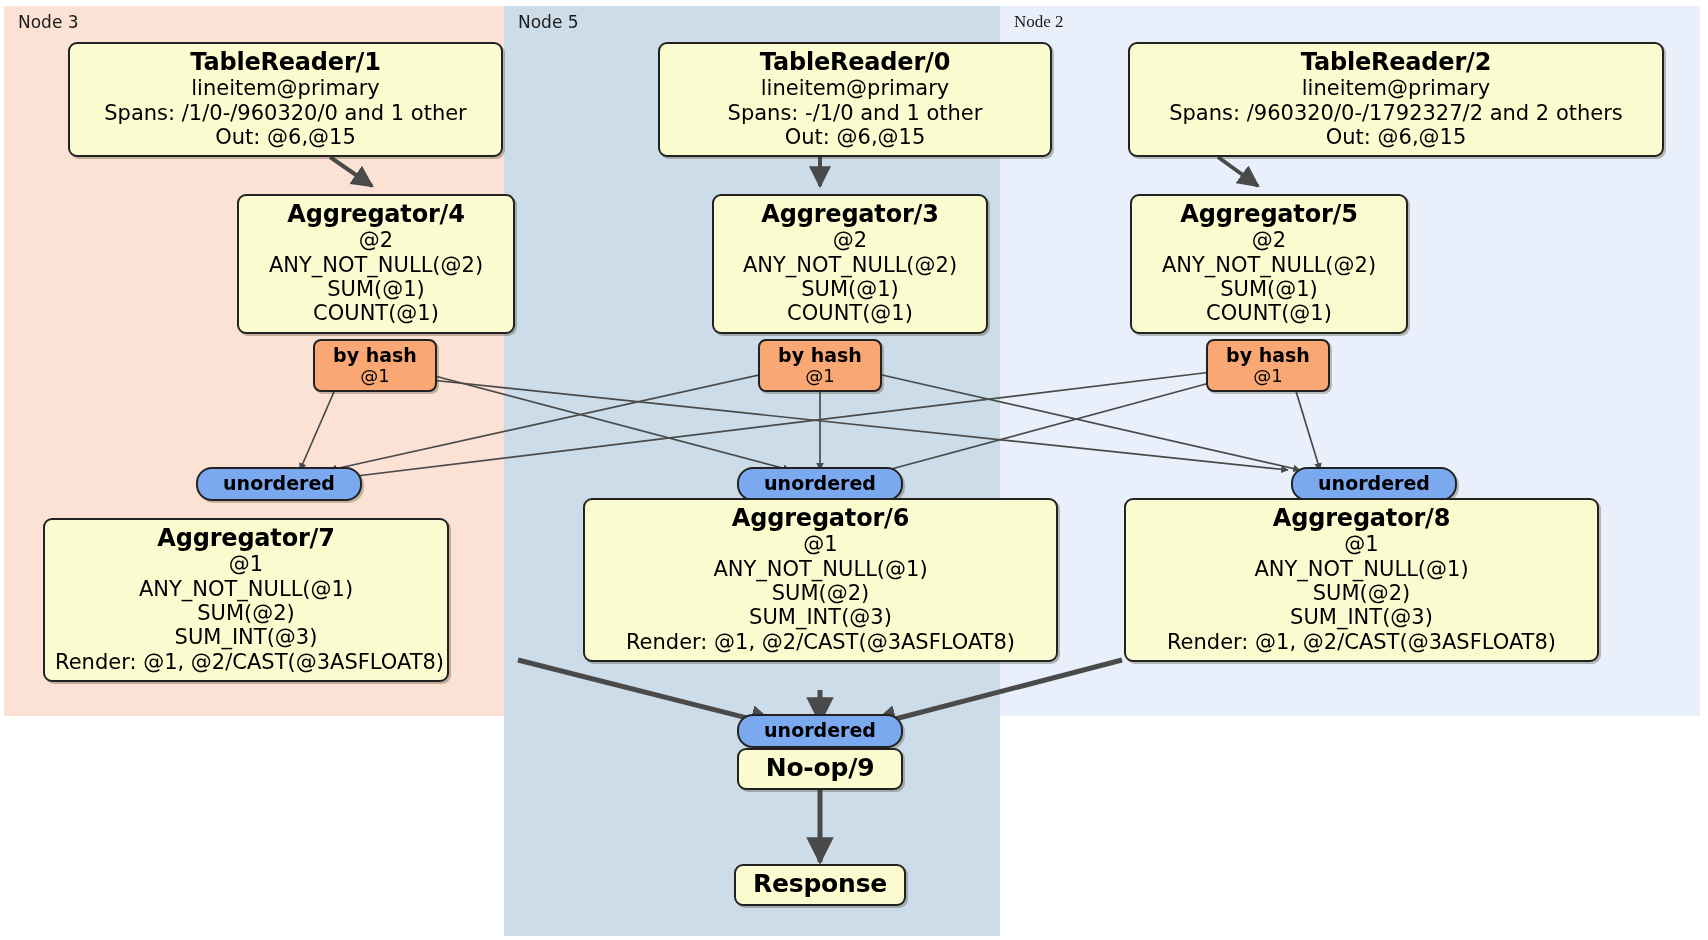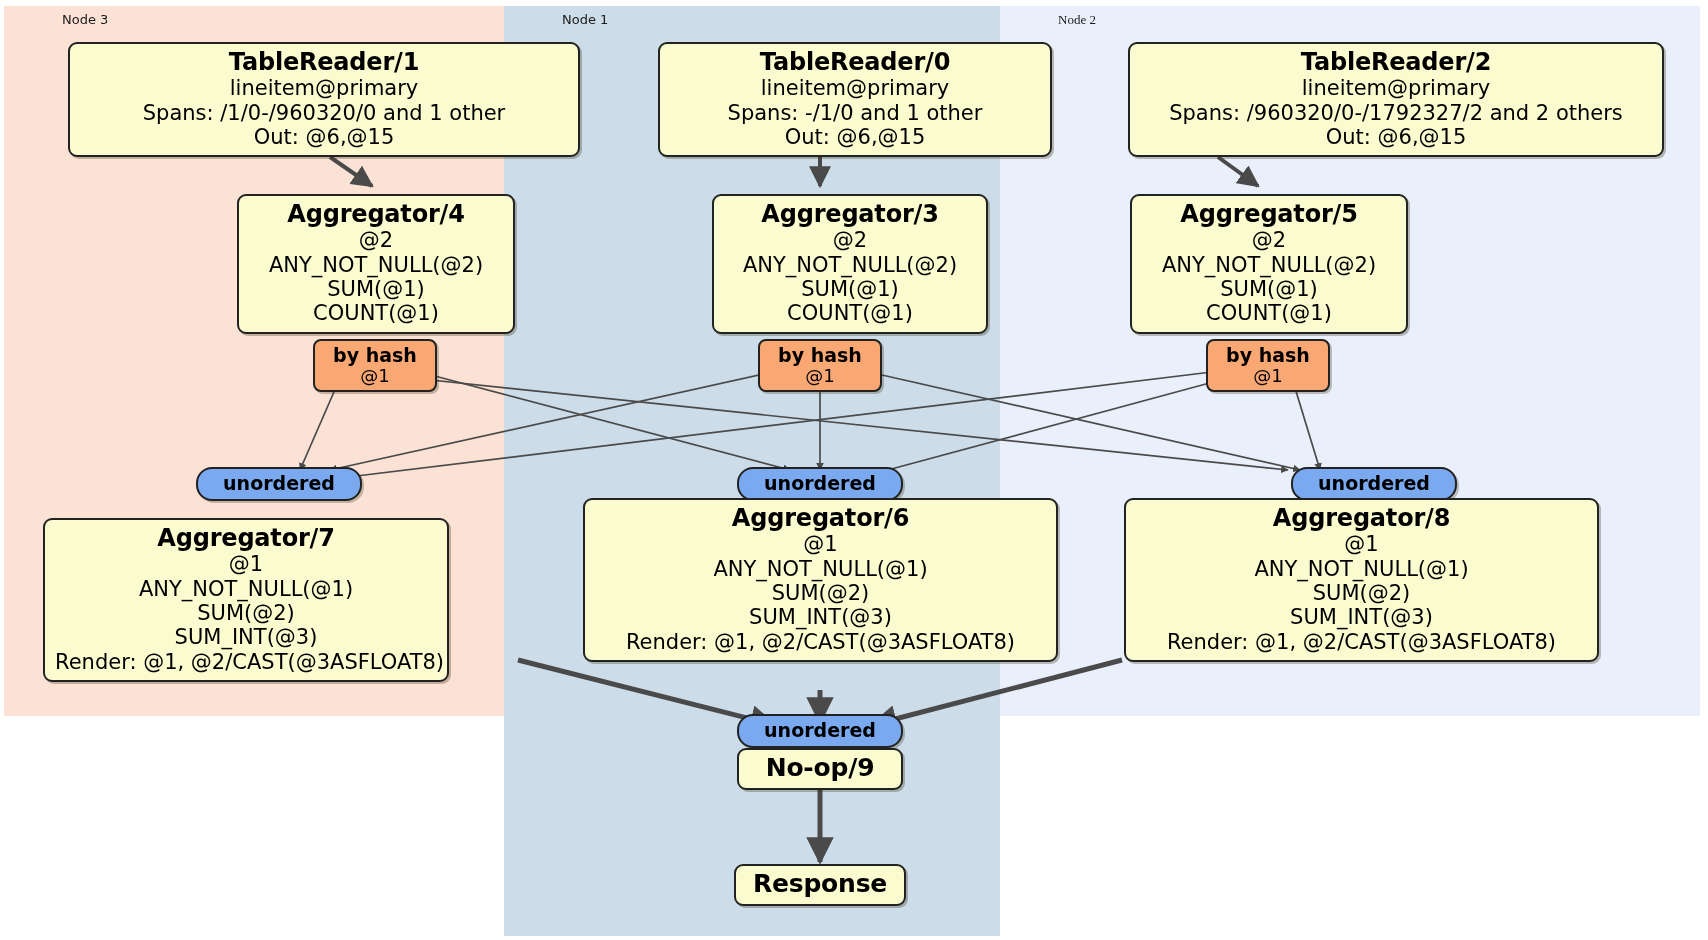--- a/index.html
+++ b/index.html
@@ -21,25 +21,24 @@
     width: 1708px;
     height: 940px;
   }
   
   .node-panel {
     position: absolute;
     box-sizing: border-box;
   }
   .node-label {
     position: absolute;
-    font-size: 13px;
+    font-size: 17px;
     color: #1a1a1a;
     font-family: "DejaVu Sans", "Liberation Sans", sans-serif;
     white-space: nowrap;
-    margin-left: 44px;
   }
   
   #edges {
     position: absolute;
     left: 0; top: 0;
     width: 1708px;
     height: 940px;
     pointer-events: none;
   }
   
@@ -103,21 +102,21 @@
 </head>
 <body>
 
 <div id="canvas">
 
   <div class="node-panel" style="left:4px; top:6px; width:500px; height:710px; background:#fbe2d5;"></div>
   <div class="node-panel" style="left:504px; top:6px; width:496px; height:930px; background:#ccdde9;"></div>
   <div class="node-panel" style="left:1000px; top:6px; width:700px; height:710px; background:#e9f0fb;"></div>
 
   <div class="node-label" style="left:18px; top:12px;">Node 3</div>
-  <div class="node-label" style="left:518px; top:12px;">Node 1</div>
+  <div class="node-label" style="left:518px; top:12px;">Node 5</div>
   <div class="node-label" style="left:1014px; top:12px;font-family:Liberation Serif, serif;">Node 2</div>
 
   <svg id="edges" viewBox="0 0 1708 940" xmlns="http://www.w3.org/2000/svg">
     <defs>
       <marker id="arrow" viewBox="0 0 10 10" refX="9" refY="5" markerWidth="5.5" markerHeight="5.5" orient="auto-start-reverse">
         <path d="M 0 0 L 10 5 L 0 10 z" fill="#4a4a4a"></path>
       </marker>
       <marker id="arrow-sm" viewBox="0 0 10 10" refX="9" refY="5" markerWidth="4.5" markerHeight="4.5" orient="auto-start-reverse">
         <path d="M 0 0 L 10 5 L 0 10 z" fill="#4a4a4a"></path>
       </marker>
@@ -139,21 +138,21 @@
     <path d="M 1228 378 L 858 478" stroke="#4a4a4a" stroke-width="1.7" fill="none" marker-end="url(#arrow-sm)"></path>
     <path d="M 1292 378 L 1320 470" stroke="#4a4a4a" stroke-width="1.7" fill="none" marker-end="url(#arrow-sm)"></path>
 
     <path d="M 518 660 L 775 725" stroke="#4a4a4a" stroke-width="5" fill="none" marker-end="url(#arrow)"></path>
     <path d="M 820 690 L 820 722" stroke="#4a4a4a" stroke-width="5" fill="none" marker-end="url(#arrow)"></path>
     <path d="M 1122 660 L 872 725" stroke="#4a4a4a" stroke-width="5" fill="none" marker-end="url(#arrow)"></path>
 
     <path d="M 820 788 L 820 862" stroke="#4a4a4a" stroke-width="5" fill="none" marker-end="url(#arrow)"></path>
   </svg>
 
-  <div class="proc" style="left:68px; top:42px; width:512px;">
+  <div class="proc" style="left:68px; top:42px; width:435px;">
     <div class="title">TableReader/1</div>
     <div class="line">lineitem@primary</div>
     <div class="line">Spans: /1/0-/960320/0 and 1 other</div>
     <div class="line">Out: @6,@15</div>
   </div>
 
   <div class="proc" style="left:658px; top:42px; width:394px;">
     <div class="title">TableReader/0</div>
     <div class="line">lineitem@primary</div>
     <div class="line">Spans: -/1/0 and 1 other</div>

